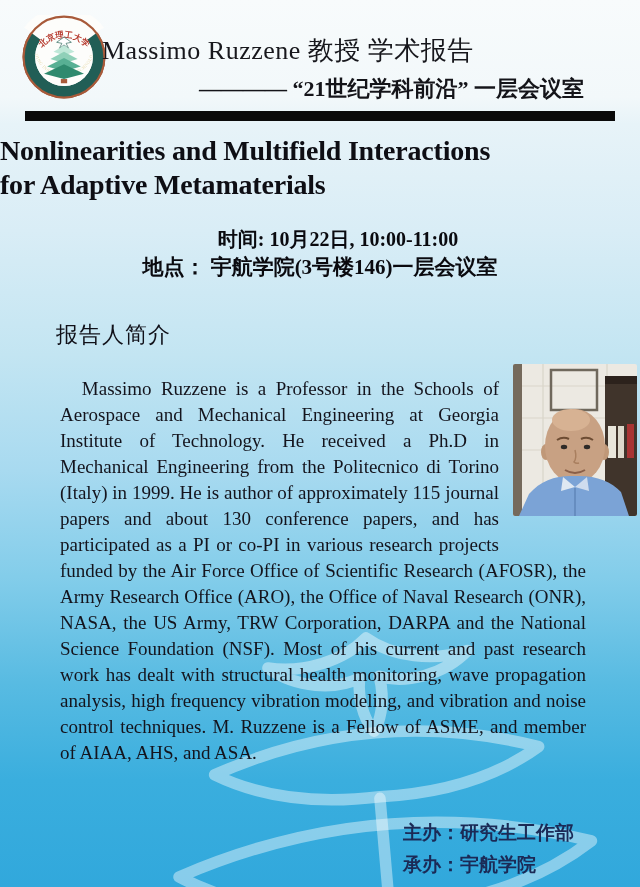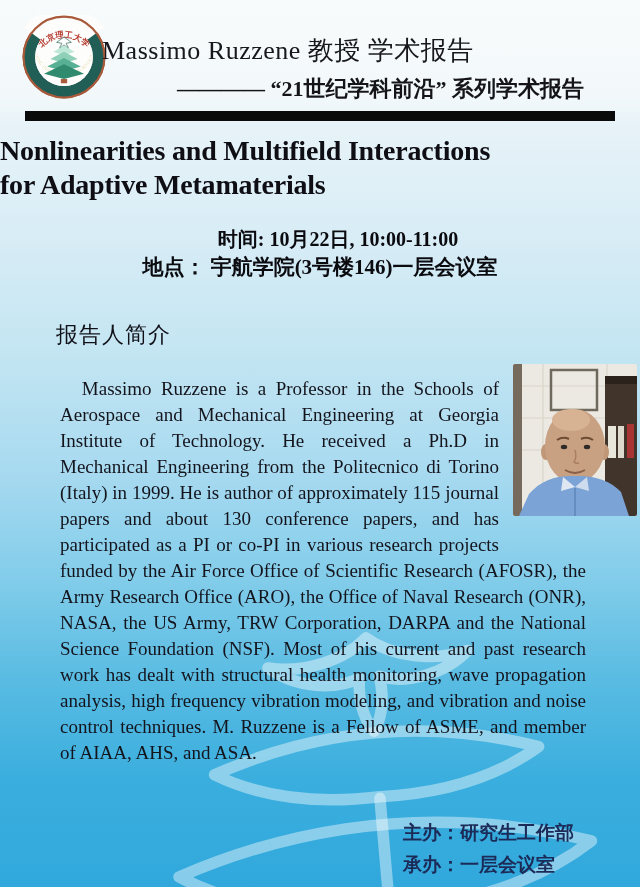--- a/index.html
+++ b/index.html
@@ -114,21 +114,21 @@
       <path d="M40,21 l-7,5 l5,1 l-2.5,5 l4.5,-3.5 l4.5,3.5 l-2.5,-5 l5,-1 Z" fill="#ffffff" stroke="#1d5c50" stroke-width=".6"></path>
       <path d="M40,29 L30,35 L40,38.5 L50,35 Z" fill="#bfe8d8"></path>
       <path d="M40,35 L27,42 L40,46 L53,42 Z" fill="#8fd0b8"></path>
       <path d="M40,41 L24,49 L40,53.5 L56,49 Z" fill="#58b094"></path>
       <path d="M40,47 L21,56 L40,61 L59,56 Z" fill="#2f8a6e"></path>
       <path d="M37,61 h6 v4 h-6 Z" fill="#a85a3a"></path>
     </g>
   </svg>
 
   <div class="header-title1">Massimo Ruzzene  教授 学术报告</div>
-  <div class="header-title2">———— “21世纪学科前沿” 系列学术报告</div>
+  <div class="header-title2">———— “21世纪学科前沿” 一层会议室</div>
   <div class="divider-bar"></div>
 
   <div class="main-title">
     <div>Nonlinearities and Multifield Interactions</div>
     <div>for Adaptive Metamaterials</div>
   </div>
 
   <div class="schedule">
     <div class="time-line">时间: 10月22日, 10:00-11:00</div>
     <div class="location-line">地点： 宇航学院(3号楼146)一层会议室</div>
@@ -171,16 +171,16 @@
         <path d="M50,113 l12,10 l-14,4 Z" fill="#dfe8f2"></path>
         <path d="M74,113 l-12,10 l14,4 Z" fill="#cfdcee"></path>
         <line x1="62" y1="124" x2="62" y2="152" stroke="#5f86b8" stroke-width="1.5"></line>
       </svg>
     </div>
     <p>Massimo Ruzzene is a Professor in the Schools of Aerospace and Mechanical Engineering at Georgia Institute of Technology. He received a Ph.D in Mechanical Engineering from the Politecnico di Torino (Italy) in 1999. He is author of approximately 115 journal papers and about 130 conference papers, and has participated as a PI or co-PI in various research projects funded by the Air Force Office of Scientific Research (AFOSR), the Army Research Office (ARO), the Office of Naval Research (ONR), NASA, the US Army, TRW Corporation, DARPA and the National Science Foundation (NSF). Most of his current and past research work has dealt with structural health monitoring, wave propagation analysis, high frequency vibration modeling, and vibration and noise control techniques. M. Ruzzene is a Fellow of ASME, and member of AIAA, AHS, and ASA.</p>
   </div>
 
   <div class="footer">
     <div>主办：研究生工作部</div>
-    <div>承办：一层会议室</div>
+    <div>承办：宇航学院</div>
   </div>
 
 </div>
 
 </body></html>

